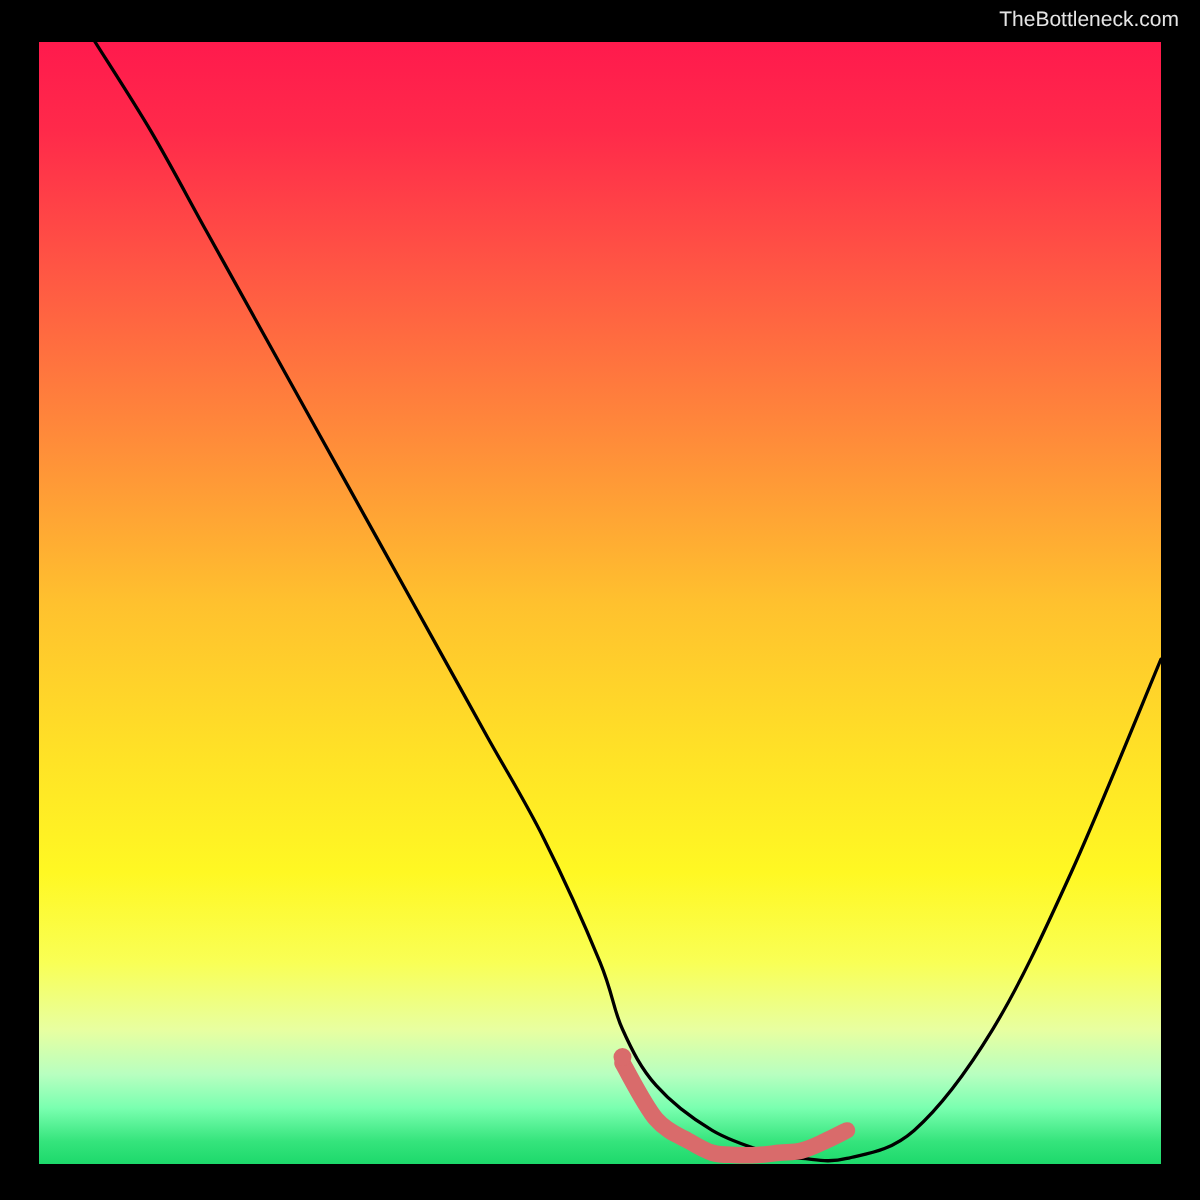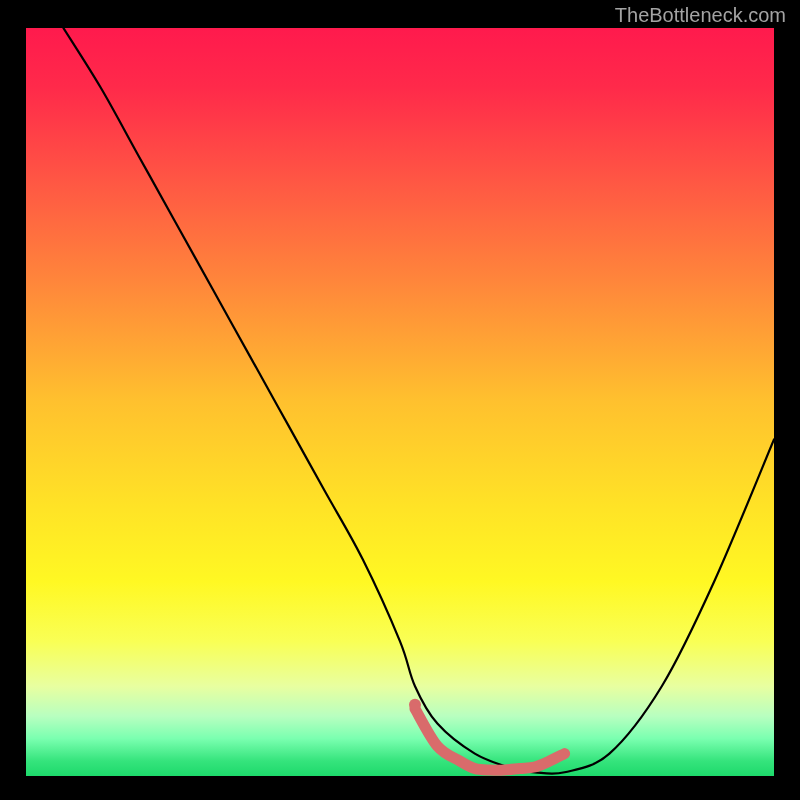--- a/index.html
+++ b/index.html
@@ -8,22 +8,22 @@
     height: 800px;
     background: #000;
     position: relative;
     font-family: Arial, sans-serif;
     overflow: hidden;
   }
   .watermark {
     position: absolute;
     top: 4px;
     right: 14px;
-    color: #a3a3a3;
-    font-size: 20px;
+    color: #e5e5e5;
+    font-size: 14px;
     font-weight: 500;
     z-index: 10;
   }
   .plot-area {
     position: absolute;
     left: 26px;
     top: 28px;
     width: 748px;
     height: 748px;
   }

